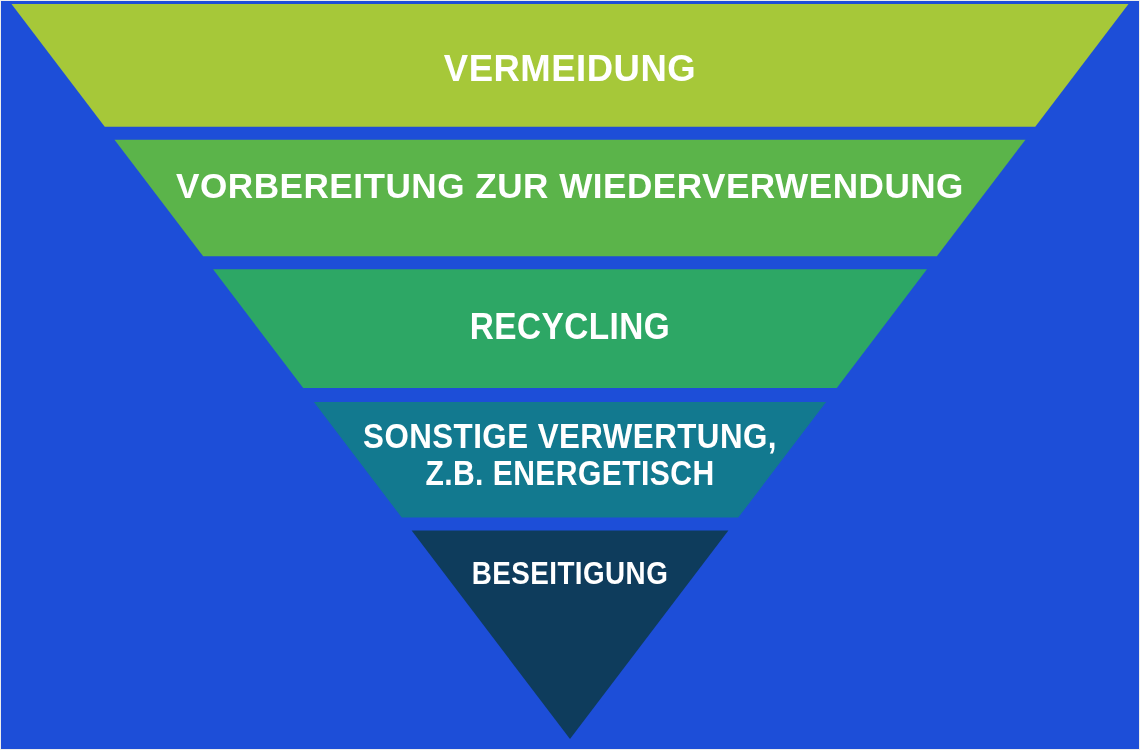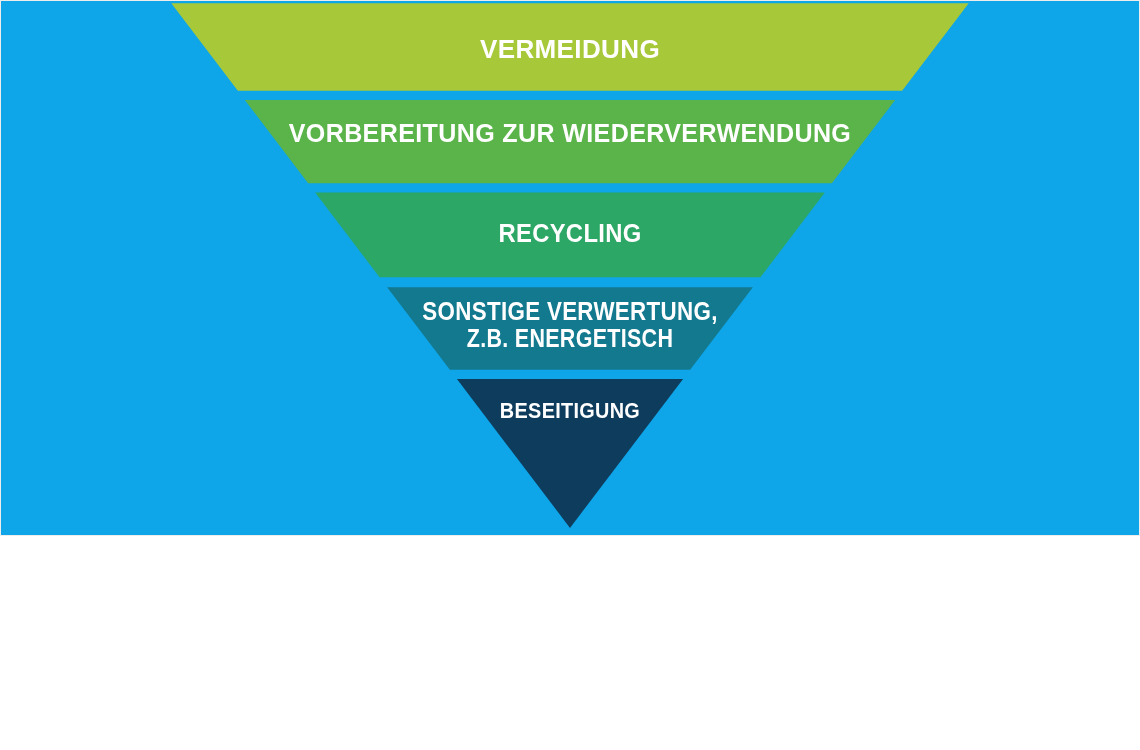--- a/index.html
+++ b/index.html
@@ -3,22 +3,22 @@
 <meta charset="utf-8">
 <style>
   html, body {
     margin: 0;
     padding: 0;
     background: #ffffff;
   }
   .stage {
     position: relative;
     width: 1140px;
-    height: 536px;
-    background: #0ea5e9;
+    height: 750px;
+    background: #1d4ed8;
     box-sizing: border-box;
     border: 1px solid #ededed;
     overflow: hidden;
   }
   svg {
     display: block;
     width: 100%;
     height: 100%;
   }
   text {

